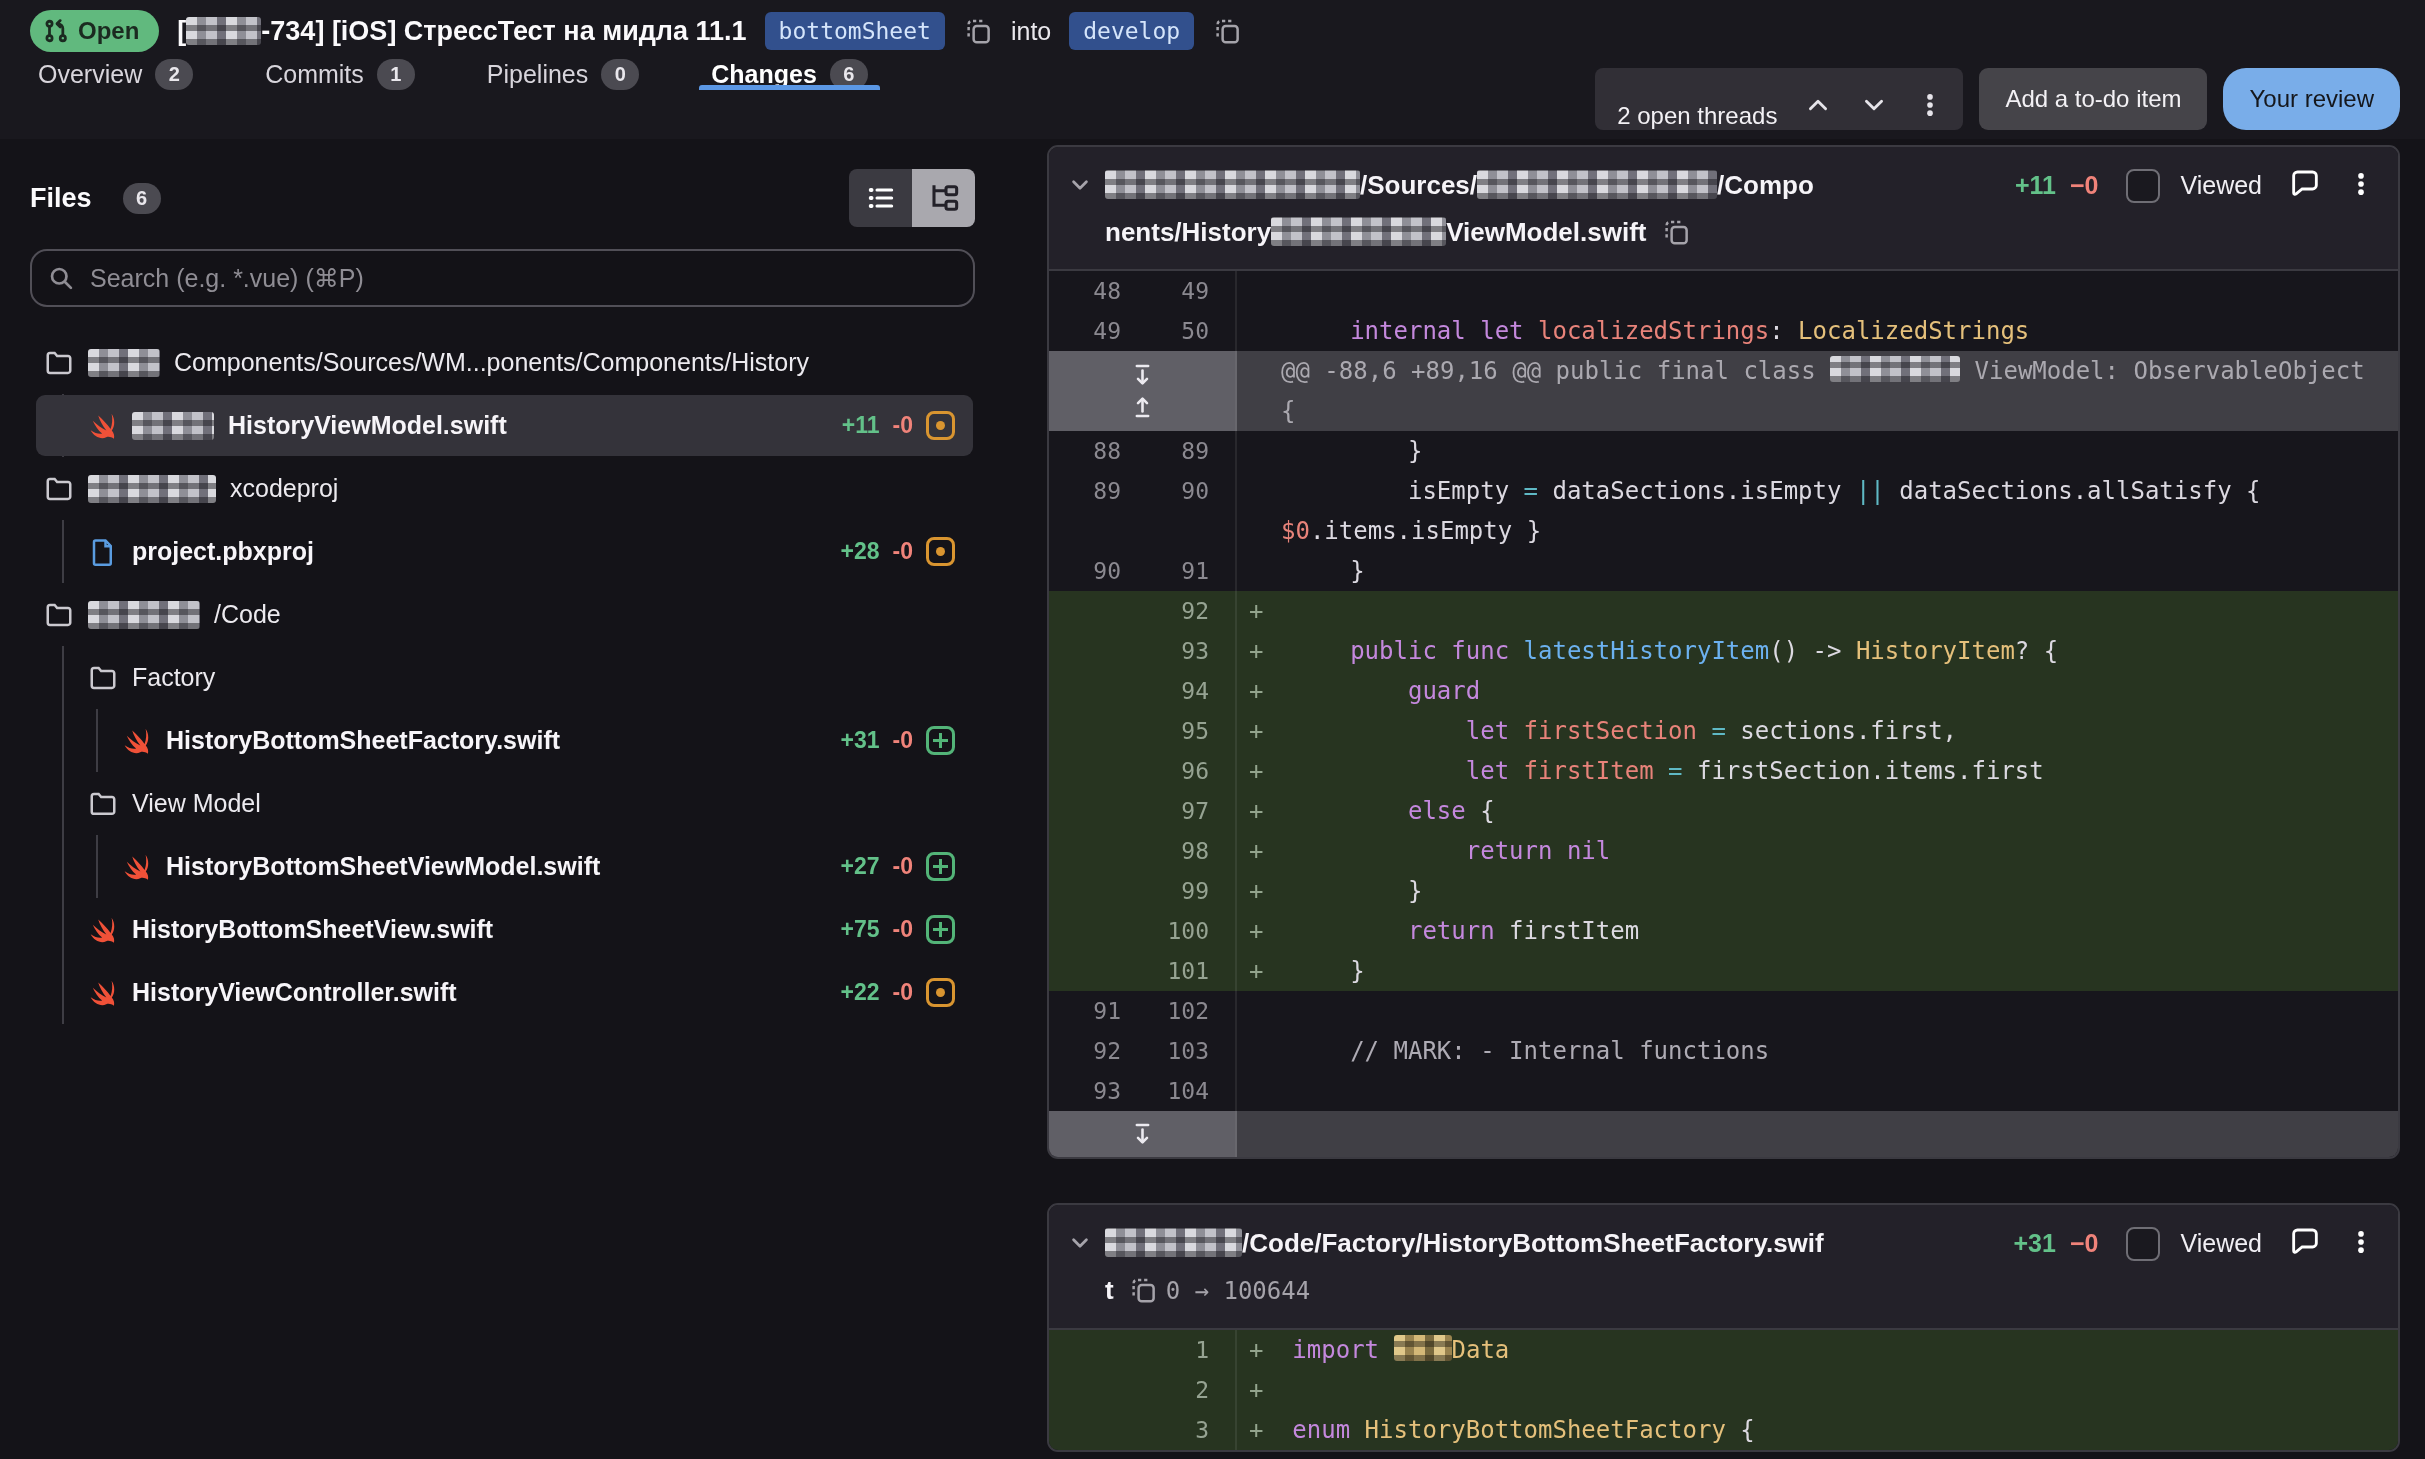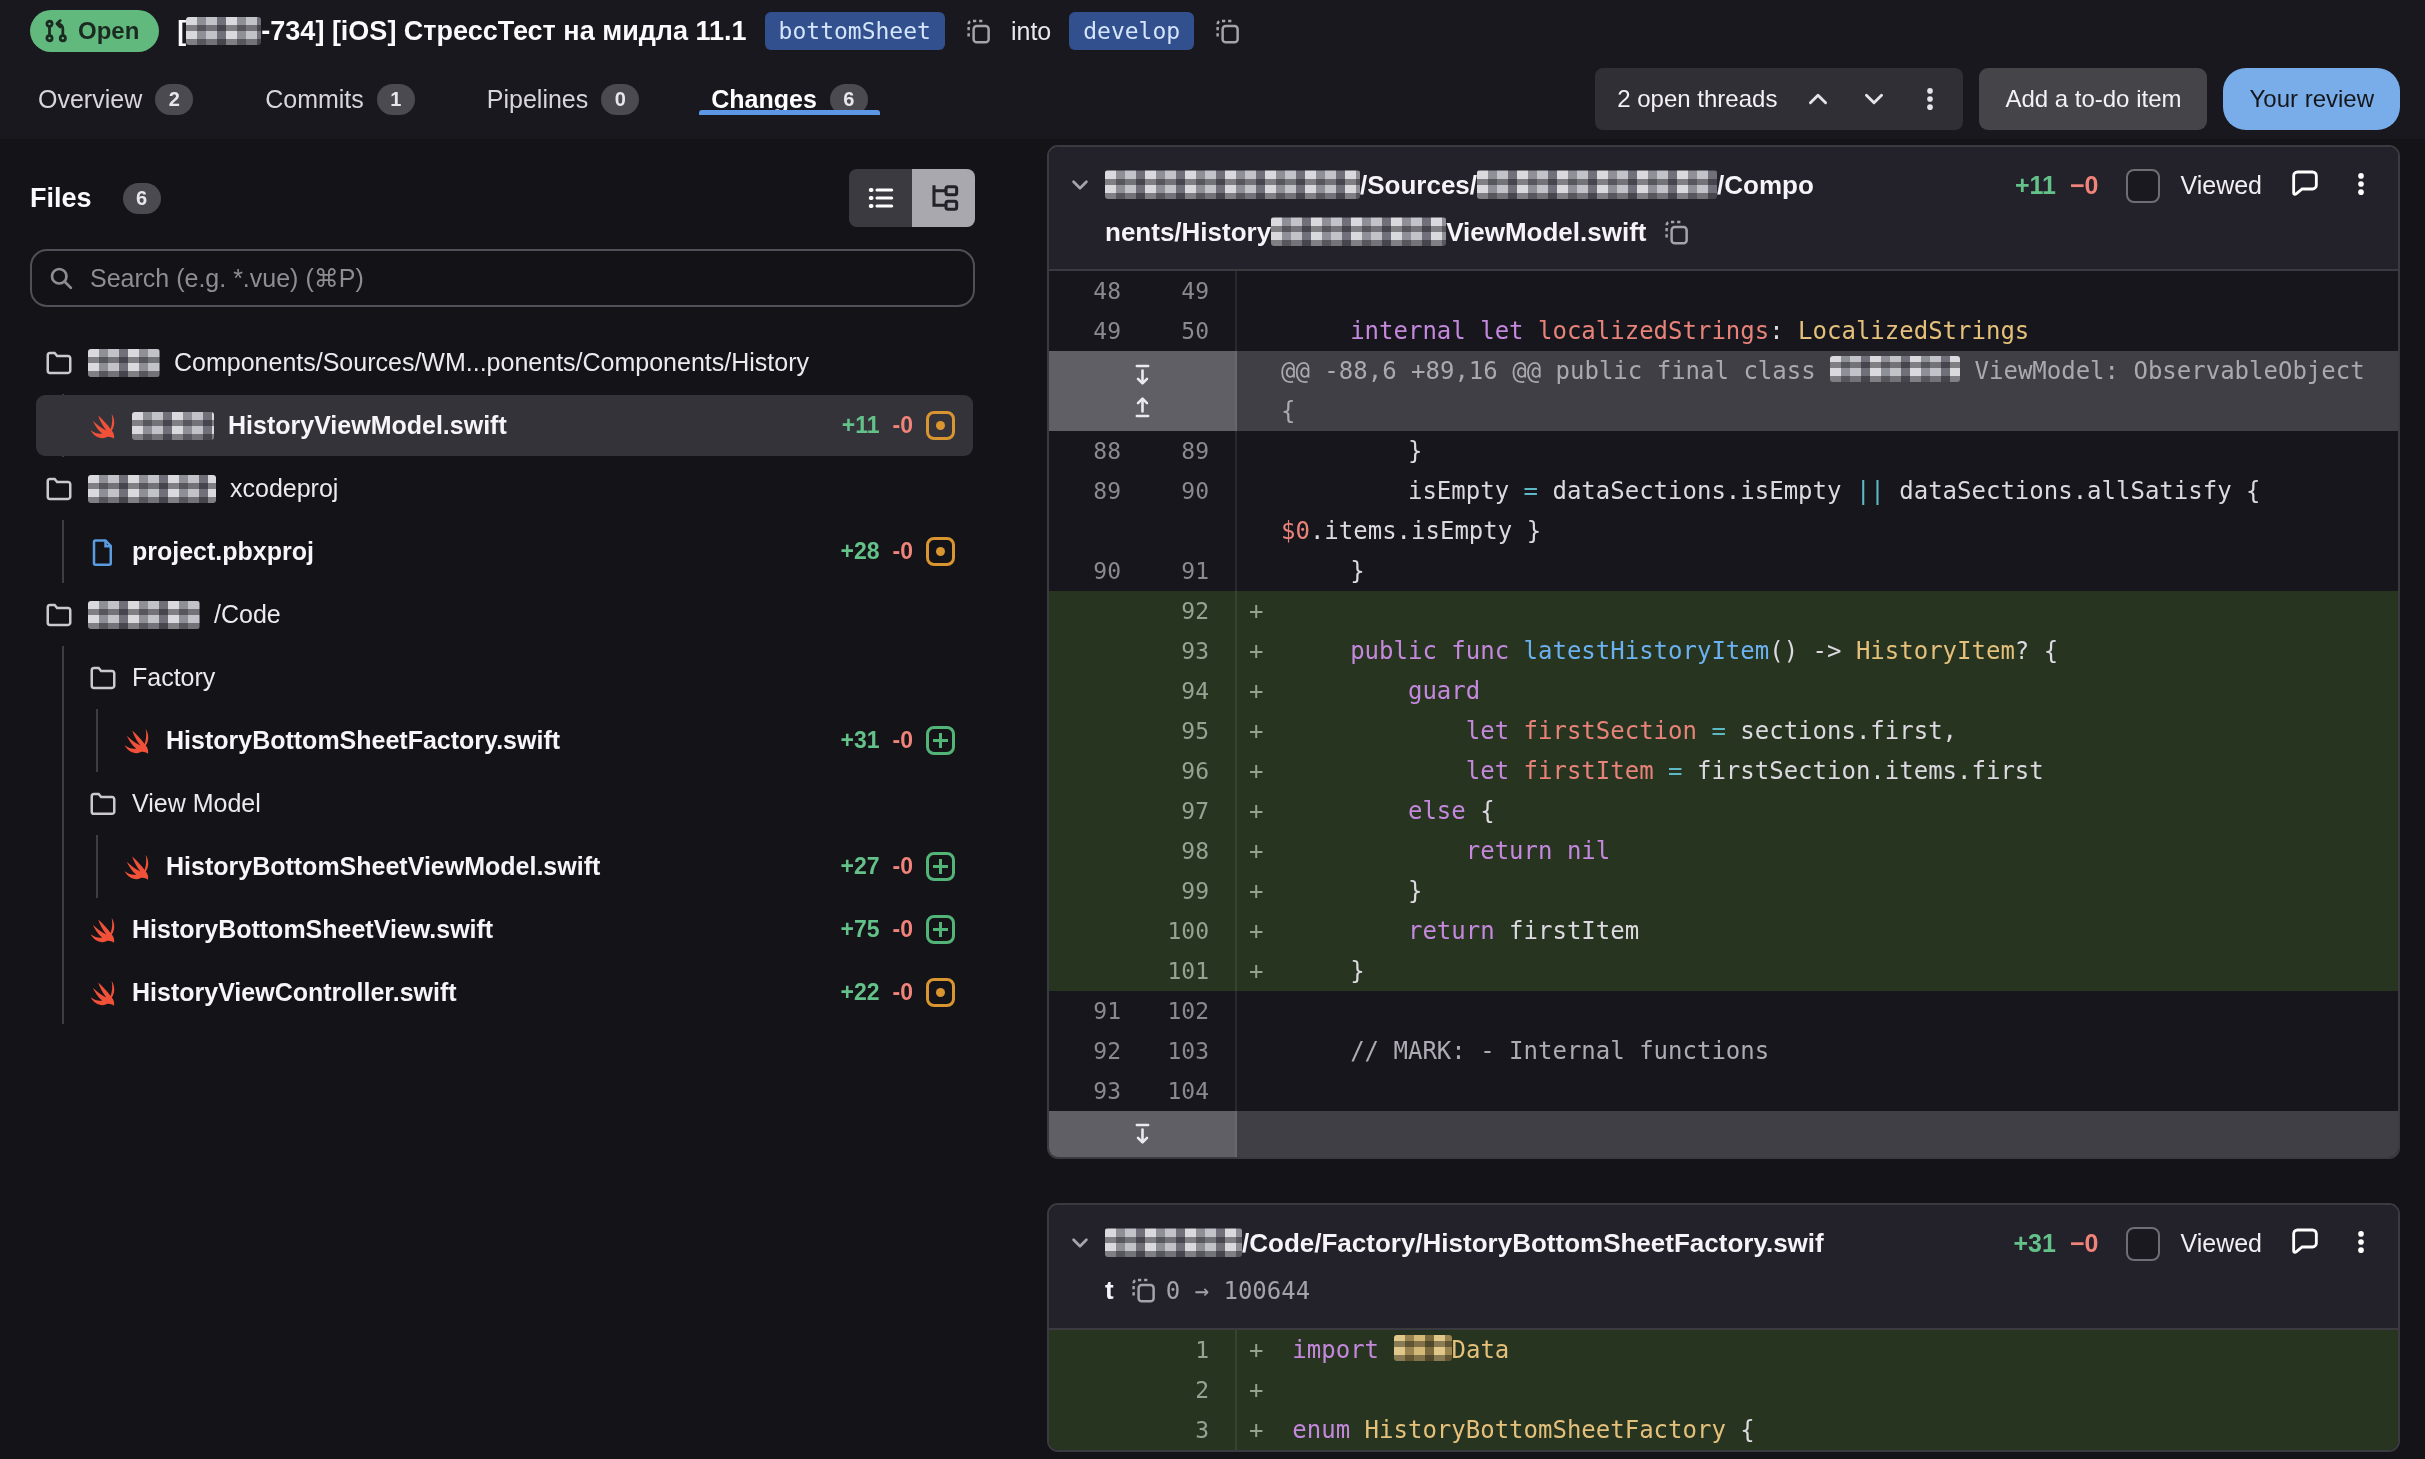--- a/index.html
+++ b/index.html
@@ -22,30 +22,30 @@
   .open-badge{display:inline-flex;align-items:center;gap:9px;background:#61b97e;color:#1b2a20;
     font-weight:600;font-size:24px;padding:7px 20px 7px 13px;border-radius:26px;flex:none;}
   .open-badge .icn{color:#1b2a20}
   .mr-title{font-size:27px;font-weight:700;color:#fbfafc;margin:0;white-space:nowrap;display:flex;align-items:center;}
   .branch-badge{font-family:"DejaVu Sans Mono",monospace;font-size:23px;background:#32508d;color:#d5e5fb;
     padding:6px 14px;border-radius:6px;cursor:pointer;flex:none;}
   .copybtn{color:#a5a3aa;cursor:pointer}
   .into{font-size:25px;color:#e9e7ec}
 
   .tab-row{display:flex;align-items:stretch;justify-content:space-between;padding:0 25px 0 30px;height:80px;}
-  #tabs{display:flex;align-items:center;}
+  #tabs{display:flex;align-items:flex-start;}
   .tab{display:flex;align-items:center;gap:13px;padding:0 8px;margin-right:56px;font-size:25px;
     color:#d8d5dc;position:relative;cursor:pointer;}
   .tab.active{color:#ffffff;font-weight:700;}
   .tab.active::after{content:'';position:absolute;left:-4px;right:-4px;bottom:0;height:5px;
     background:#5b97e4;border-radius:3px 3px 0 0;}
   .pill{background:#4b4a51;color:#e9e7ec;border-radius:999px;font-size:20px;font-weight:600;
     padding:4px 12px;line-height:1.15;min-width:14px;text-align:center;}
   .tab-actions{display:flex;align-items:center;gap:16px;}
-  .threads-group{display:flex;align-items:center;background:#312f36;border-radius:8px;height:62px;
+  .threads-group{display:flex;align-items:flex-end;background:#312f36;border-radius:8px;height:62px;
     padding:0 8px 0 22px;gap:6px;font-size:24px;color:#f3f1f5;}
   .tg-label{margin-right:10px}
   .tg-btn{width:50px;height:50px;display:flex;align-items:center;justify-content:center;
     background:none;border:none;color:#e6e4ea;cursor:pointer;padding:0;}
   .btn{height:62px;border-radius:9px;font-size:24px;padding:0 26px;border:none;cursor:pointer;
     font-family:inherit;}
   .btn.gray{background:#454449;color:#f3f1f5;}
   .btn.blue{background:#79ade9;color:#15171c;border-radius:23px;}
 
   

